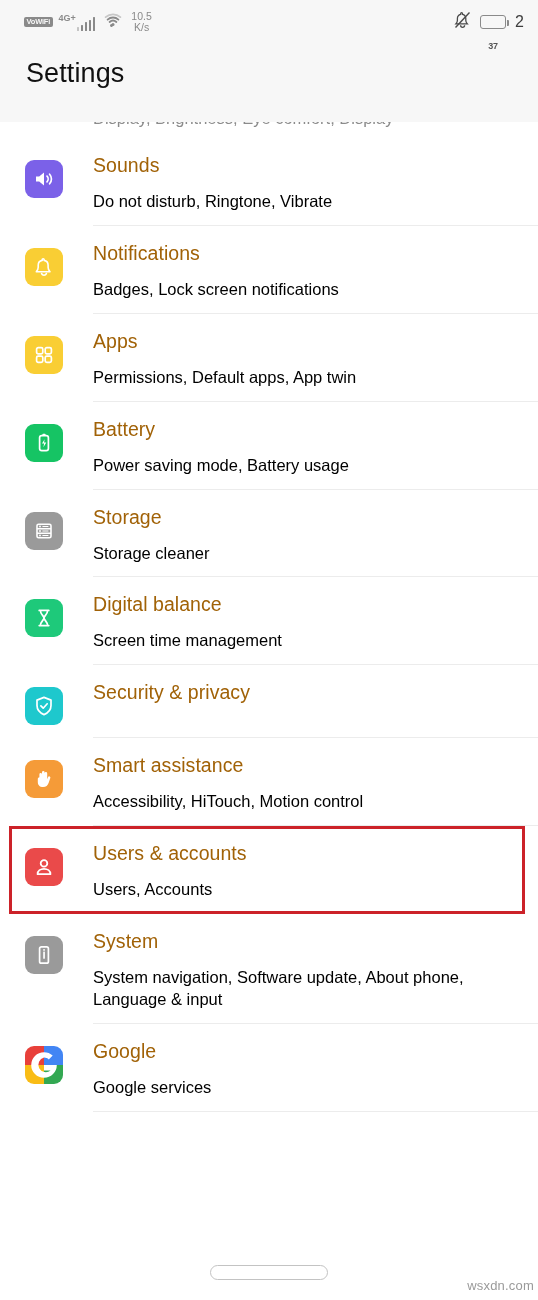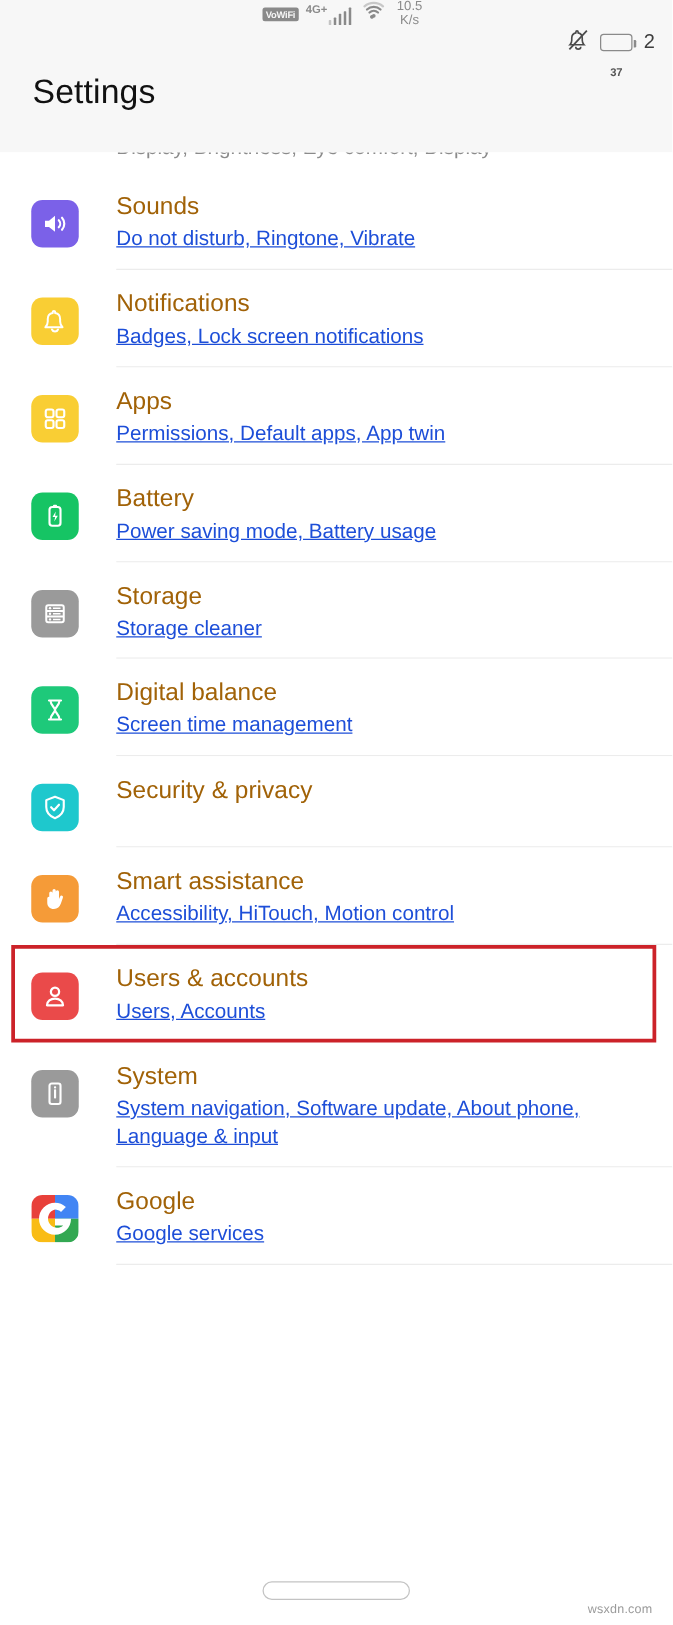--- a/index.html
+++ b/index.html
@@ -9,21 +9,20 @@
     font-family:"Liberation Sans", sans-serif;
     overflow:hidden;
   }
   
   .statusbar{
     height:44px; width:100%;
     background:#f7f7f7;
     display:flex; align-items:center;
     padding:0 14px 0 24px;
     position:relative;
-    flex-direction:column;
   }
   .sb-left{ display:flex; align-items:center; gap:6px; }
   .sb-right{ display:flex; align-items:center; gap:9px; margin-left:auto; }
   .volte-badge{
     background:#8a8a8a; color:#f7f7f7;
     font-size:7.5px; font-weight:bold;
     padding:1.5px 2.5px; border-radius:2px;
     letter-spacing:-0.2px; line-height:1;
   }
   .net-wrap{ display:flex; align-items:flex-end; gap:1px; }
@@ -75,41 +74,41 @@
     position:absolute; left:93px; right:0; bottom:0;
     height:1px; background:#ececec;
   }
   .ico{
     width:38px; height:38px; border-radius:9px;
     flex:0 0 38px; margin-top:9px;
     display:flex; align-items:center; justify-content:center;
   }
   .txt{ margin-left:30px; padding-top:2px; }
   .title{ font-size:19.5px; color:#a16207; line-height:1.28; letter-spacing:0.05px; }
-  .sub{ font-size:16.5px; color:#1d4ed8; line-height:1.33; margin-top:3px; max-width:430px;text-decoration:underline; }
+  .sub{ font-size:16.5px; color:#000000; line-height:1.33; margin-top:13px; max-width:430px; }
 
   
   .row.hl{ z-index:3; }
   .hl-box{
     position:absolute; left:9px; right:13px; top:0; bottom:0;
     border:3px solid #cc2229; pointer-events:none; z-index:4;
   }
 
   
   .navbar{
     position:absolute; left:0; bottom:0; width:538px; height:56px;
     background:#fff; display:flex; align-items:center; justify-content:center;
   }
   .pill{
     width:118px; height:15px; border:1.5px solid #c3c3c3; border-radius:9px;
     background:#fff;
   }
   .watermark{
-    position:absolute; right:16px; bottom:7px;
-    font-size:10px; color:#9a9a9a; letter-spacing:0.2px;
+    position:absolute; right:4px; bottom:7px;
+    font-size:13px; color:#9a9a9a; letter-spacing:0.2px;
   }
 </style>
 </head>
 <body>
 
 <div class="statusbar">
   <div class="sb-left">
     <span class="volte-badge">VoWiFi</span>
     <span class="net-wrap">
       <span class="net-label">4G+</span>

